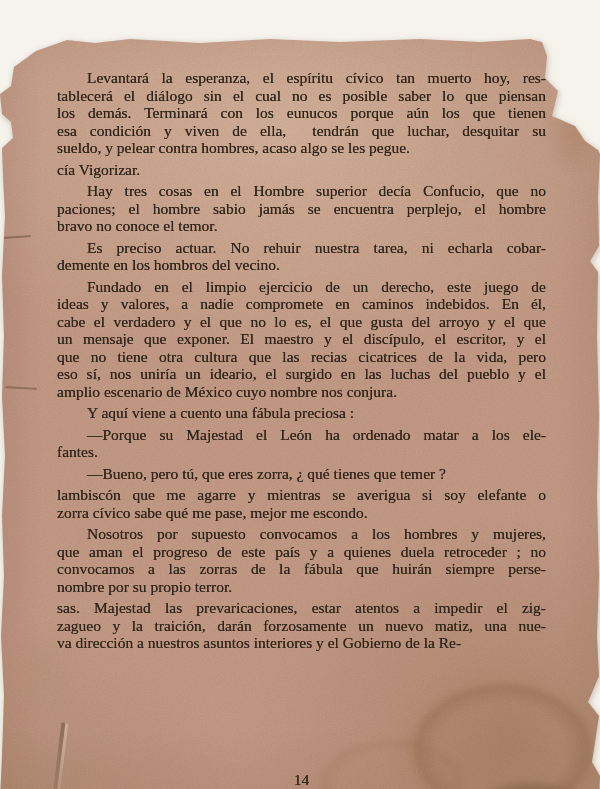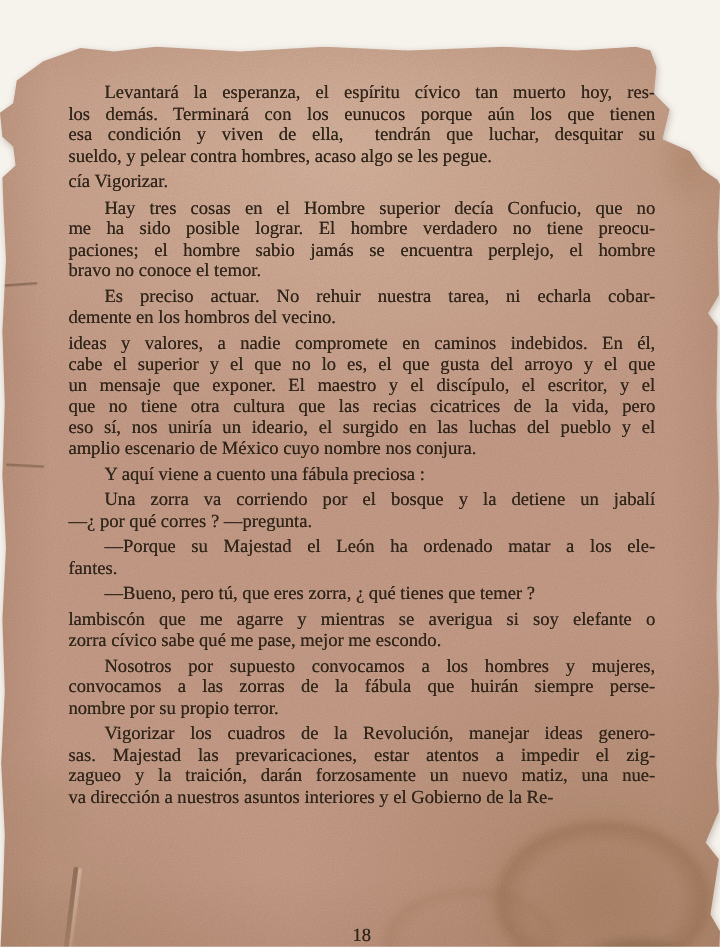--- a/index.html
+++ b/index.html
@@ -103,72 +103,69 @@
         <filter id="grainF">
           <feTurbulence type="fractalNoise" baseFrequency="0.8" numOctaves="2" stitchTiles="stitch"></feTurbulence>
           <feColorMatrix type="matrix" values="0 0 0 0 0  0 0 0 0 0  0 0 0 0 0  0.55 0.55 0.55 0 0"></feColorMatrix>
         </filter>
         <rect width="600" height="789" filter="url(#grainF)"></rect>
       </svg>
 
       <div class="text-block">
           <div class="para">
             <div class="line first">Levantará la esperanza, el espíritu cívico tan muerto hoy, res-</div>
+            <div class="line">tablecerá el diálogo sin el cual no es posible saber lo que piensan</div>
             <div class="line">los demás. Terminará con los eunucos porque aún los que tienen</div>
             <div class="line">esa condición y viven de ella,  tendrán que luchar, desquitar su</div>
             <div class="line last">sueldo, y pelear contra hombres, acaso algo se les pegue.</div>
           </div>
           <div class="para">
             <div class="line last">cía Vigorizar.</div>
           </div>
           <div class="para">
             <div class="line first">Hay tres cosas en el Hombre superior decía Confucio, que no</div>
-            <div class="line">me ha sido posible lograr. El hombre verdadero no tiene preocu-</div>
             <div class="line">paciones; el hombre sabio jamás se encuentra perplejo, el hombre</div>
             <div class="line last">bravo no conoce el temor.</div>
           </div>
           <div class="para">
             <div class="line first">Es preciso actuar. No rehuir nuestra tarea, ni echarla cobar-</div>
             <div class="line last">demente en los hombros del vecino.</div>
           </div>
           <div class="para">
+            <div class="line first">Fundado en el limpio ejercicio de un derecho, este juego de</div>
             <div class="line">ideas y valores, a nadie compromete en caminos indebidos. En él,</div>
-            <div class="line">cabe el superior y el que no lo es, el que gusta del arroyo y el que</div>
+            <div class="line">cabe el verdadero y el que no lo es, el que gusta del arroyo y el que</div>
             <div class="line">un mensaje que exponer. El maestro y el discípulo, el escritor, y el</div>
             <div class="line">que no tiene otra cultura que las recias cicatrices de la vida, pero</div>
             <div class="line">eso sí, nos uniría un ideario, el surgido en las luchas del pueblo y el</div>
             <div class="line last">amplio escenario de México cuyo nombre nos conjura.</div>
           </div>
           <div class="para">
             <div class="line first last">Y aquí viene a cuento una fábula preciosa :</div>
-          </div>
-          <div class="para">
-            <div class="line first">Una zorra va corriendo por el bosque y la detiene un jabalí</div>
-            <div class="line last">—¿ por qué corres ? —pregunta.</div>
           </div>
           <div class="para">
             <div class="line first">—Porque su Majestad el León ha ordenado matar a los ele-</div>
             <div class="line last">fantes.</div>
           </div>
           <div class="para">
             <div class="line first last">—Bueno, pero tú, que eres zorra, ¿ qué tienes que temer ?</div>
           </div>
           <div class="para">
             <div class="line">lambiscón que me agarre y mientras se averigua si soy elefante o</div>
             <div class="line last">zorra cívico sabe qué me pase, mejor me escondo.</div>
           </div>
           <div class="para">
             <div class="line first">Nosotros por supuesto convocamos a los hombres y mujeres,</div>
+            <div class="line">que aman el progreso de este país y a quienes duela retroceder ; no</div>
             <div class="line">convocamos a las zorras de la fábula que huirán siempre perse-</div>
             <div class="line last">nombre por su propio terror.</div>
           </div>
           <div class="para">
-            <div class="line first">Vigorizar los cuadros de la Revolución, manejar ideas genero-</div>
             <div class="line">sas. Majestad las prevaricaciones, estar atentos a impedir el zig-</div>
             <div class="line">zagueo y la traición, darán forzosamente un nuevo matiz, una nue-</div>
             <div class="line last">va dirección a nuestros asuntos interiores y el Gobierno de la Re-</div>
           </div>
         </div>
 
-      <div class="page-number">18</div>
+      <div class="page-number">14</div>
     </div>
   </div>
 </div>
 
 </body></html>

